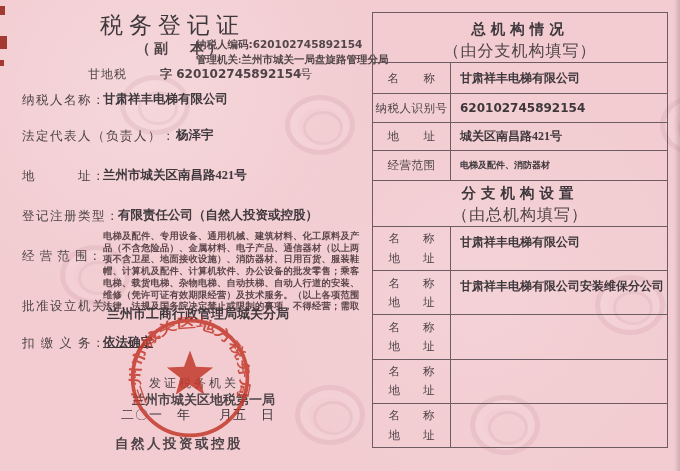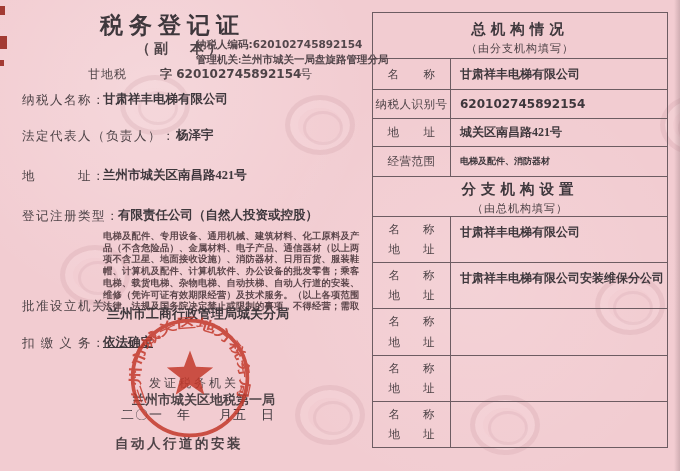--- a/index.html
+++ b/index.html
@@ -36,21 +36,21 @@
   .edge-mark { position:absolute; left:0; background:#a23a33; }
   .edge-right {
     position:absolute; right:0; top:0; width:6px; height:100%;
     background:linear-gradient(to left, rgba(120,95,100,0.28), rgba(120,95,100,0.0));
   }
 
   
   .abs { position:absolute; white-space:nowrap; }
   .title {
     left:100px; top:10px; width:140px; text-align:center;
-    font-size:23px; font-weight:bold; letter-spacing:6px;
+    font-size:23px; font-weight:normal; letter-spacing:6px;
     color:var(--ink_dark,#3e373c); z-index:3;
   }
   .subtitle { left:136px; top:40px; font-size:14px; font-weight:bold; letter-spacing:4px; z-index:3; }
   .code-line { left:196px; font-size:10.5px; font-weight:bold; color:#53464b; z-index:3; }
   .code-line.l1 { top:38px; }
   .code-line.l2 { top:53px; }
   .num { font-family:"DejaVu Sans","Liberation Sans",sans-serif; }
   .doc-number { left:88px; top:66px; width:240px; height:16px; font-size:12px; z-index:3; }
   .doc-number span { position:absolute; top:0; }
   .dn-prefix { left:0; letter-spacing:1px; }
@@ -82,21 +82,21 @@
   .rtable {
     position:absolute; left:372px; top:12px; width:296px; height:436px;
     border:1.5px solid var(--table_border,#6d5c62);
     display:flex; flex-direction:column; z-index:1;
     color:var(--ink,#4e4347);
   }
   .trow, .thead, .brow { border-top:1px solid var(--table_border,#6d5c62); }
   .thead:first-child { border-top:none; }
   .thead { text-align:center; }
   .thead-title { font-size:14.5px; font-weight:bold; letter-spacing:5px; padding-top:7px; color:var(--ink_dark,#3e373c); }
-  .thead-sub { font-size:11px; letter-spacing:1px; margin-top:2px; }
+  .thead-sub { font-size:16px; letter-spacing:1px; margin-top:2px; }
   .h1 { flex:0 0 45px; }
   .h2 { flex:0 0 38px; }
   .h2 .thead-title { padding-top:3px; }
   .r-name { flex:0 0 31px; }
   .r-id   { flex:0 0 29px; }
   .r-addr { flex:0 0 28px; }
   .r-scope{ flex:0 0 30px; }
   .trow { display:flex; }
   .tlabel {
     flex:0 0 78px; border-right:1px solid var(--table_border,#6d5c62);
@@ -156,20 +156,21 @@
   </div>
   <div class="abs frow" style="top:166px;">
     <span class="f-label">地　　　址：</span>
     <span class="f-value" style="left:81px;">兰州市城关区南昌路421号</span>
   </div>
   <div class="abs frow" style="top:206px;">
     <span class="f-label">登记注册类型：</span>
     <span class="f-value" style="left:96px;">有限责任公司（自然人投资或控股）</span>
   </div>
 
+  <div class="abs scope-label">经 营 范 围：</div>
   <div class="abs scope-block">
     <div class="scope-line">电梯及配件、专用设备、通用机械、建筑材料、化工原料及产</div>
     <div class="scope-line">品（不含危险品）、金属材料、电子产品、通信器材（以上两</div>
     <div class="scope-line">项不含卫星、地面接收设施）、消防器材、日用百货、服装鞋</div>
     <div class="scope-line">帽、计算机及配件、计算机软件、办公设备的批发零售；乘客</div>
     <div class="scope-line">电梯、载货电梯、杂物电梯、自动扶梯、自动人行道的安装、</div>
     <div class="scope-line">维修（凭许可证有效期限经营）及技术服务。（以上各项范围</div>
     <div class="scope-line">法律、法规及国务院决定禁止或限制的事项，不得经营；需取</div>
   </div>
 
@@ -178,21 +179,21 @@
     <span class="f-value" style="left:85px;">兰州市工商行政管理局城关分局</span>
   </div>
   <div class="abs frow withholding">
     <span class="f-label">扣 缴 义 务：</span>
     <span class="f-value" style="left:81px;text-decoration:underline;">依法确定</span>
   </div>
 
   <div class="abs issuer-caption">发证税务机关</div>
   <div class="abs issuer-name">兰州市城关区地税第一局</div>
   <div class="abs issue-date">二〇一　年　　月五　日</div>
-  <div class="abs footer-line">自动人行道的安装</div>
+  <div class="abs footer-line">自然人投资或控股</div>
 
   <svg class="seal" viewBox="0 0 124 124">
     <circle cx="62" cy="62" r="56.5" fill="none" stroke="#c43a2c" stroke-width="3.6"></circle>
     <polygon points="62,35 67.9,50.9 84.8,51.6 71.5,62.1 76.1,78.4 62,69 47.9,78.4 52.5,62.1 39.2,51.6 56.1,50.9" fill="#c43a2c"></polygon>
     <path id="sealArc" d="M 20,88 A 49.5,49.5 0 1 1 104,88" fill="none"></path>
     <text font-size="13" font-weight="bold" fill="#c43a2c" font-family="Liberation Serif, DejaVu Serif, serif">
       <textPath href="#sealArc" startOffset="2" textLength="200" lengthAdjust="spacingAndGlyphs">兰州市城关区地方税务局</textPath>
     </text>
   </svg>
 

